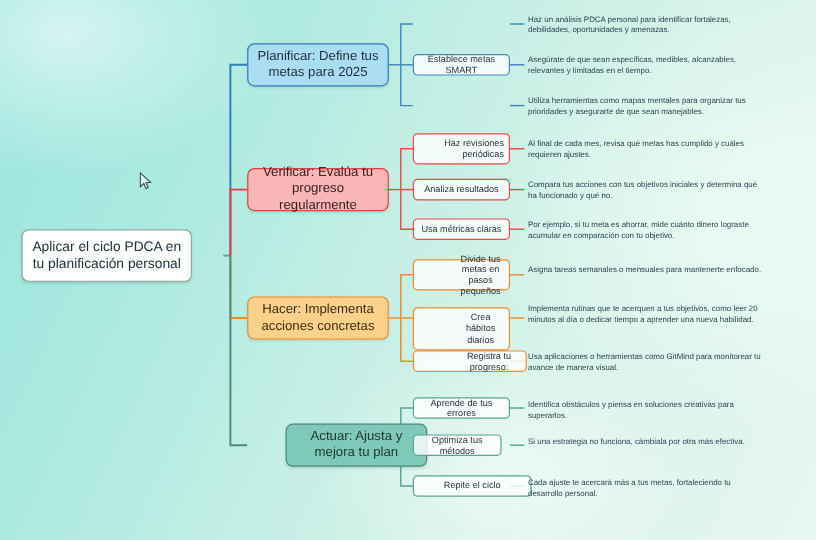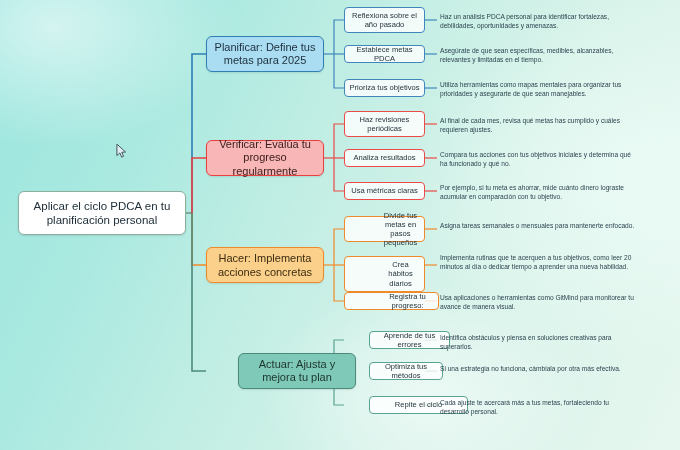--- a/index.html
+++ b/index.html
@@ -61,23 +61,23 @@
   .leaf-node {
     font-size: 7.6px;
     border-width: 1px;
     border-style: solid;
     border-radius: 4px;
     background: rgba(255,255,255,0.80);
     padding: 2px 4px;
     color: #26343c;
   }
   .leaf-plan  { border-color:#3f86bd; }
-  .leaf-check { border-color:#ea4a48; }
+  .leaf-check { border-color:#ea4a48;text-align:right; }
   .leaf-do    { border-color:#ef8a2a;padding-left:36px; }
-  .leaf-act   { border-color:#59a392;margin-left:25px; }
+  .leaf-act   { border-color:#59a392; }
 
   .desc {
     position: absolute;
     font-size: 6.6px;
     line-height: 1.42;
     color: #2d4450;
     text-align: left;
     box-sizing: border-box;
   }
   .cursor {
@@ -126,35 +126,29 @@
 
     <path d="M324,371 L334,371" stroke="#59a392" stroke-width="1.2" fill="none"></path>
     <path d="M334,371 L334,340 L344,340" stroke="#59a392" stroke-width="1.2" fill="none"></path>
     <path d="M334,371 L344,371" stroke="#59a392" stroke-width="1.2" fill="none"></path>
     <path d="M334,371 L334,405 L344,405" stroke="#59a392" stroke-width="1.2" fill="none"></path>
     <path d="M425,340 L437,340" stroke="#59a392" stroke-width="1.2" fill="none"></path>
     <path d="M425,371 L437,371" stroke="#59a392" stroke-width="1.2" fill="none"></path>
     <path d="M425,405 L437,405" stroke="#59a392" stroke-width="1.2" fill="none"></path>
   </svg>
 
-  <div class="node root-node" style="left:18px; top:191px; width:168px; height:44px;justify-content:center;">
+  <div class="node root-node" style="left:18px; top:191px; width:142px; height:44px;justify-content:center;">
     <span>Aplicar el ciclo PDCA en tu planificación personal</span>
   </div>
 
   <div class="node branch-node branch-plan" style="left:206px; top:36px; width:118px; height:36px;">
     <span>Planificar: Define tus metas para 2025</span>
   </div>
-  <div class="node leaf-node leaf-plan" style="left:344px; top:7px; width:81px; height:26px;">
-    <span>Reflexiona sobre el año pasado</span>
-  </div>
   <div class="node leaf-node leaf-plan" style="left:344px; top:45px; width:81px; height:18px;">
-    <span>Establece metas PDCA</span>
-  </div>
-  <div class="node leaf-node leaf-plan" style="left:344px; top:79px; width:81px; height:18px;">
-    <span>Prioriza tus objetivos</span>
+    <span>Establece metas SMART</span>
   </div>
   <div class="desc" style="left:440px; top:12px; width:196px;">Haz un análisis PDCA personal para identificar fortalezas, debilidades, oportunidades y amenazas.</div>
   <div class="desc" style="left:440px; top:46px; width:196px;">Asegúrate de que sean específicas, medibles, alcanzables, relevantes y limitadas en el tiempo.</div>
   <div class="desc" style="left:440px; top:80px; width:196px;">Utiliza herramientas como mapas mentales para organizar tus prioridades y asegurarte de que sean manejables.</div>
 
   <div class="node branch-node branch-check" style="left:206px; top:140px; width:118px; height:36px;">
     <span>Verificar: Evalúa tu progreso regularmente</span>
   </div>
   <div class="node leaf-node leaf-check" style="left:344px; top:111px; width:81px; height:26px;">
     <span>Haz revisiones periódicas</span>

